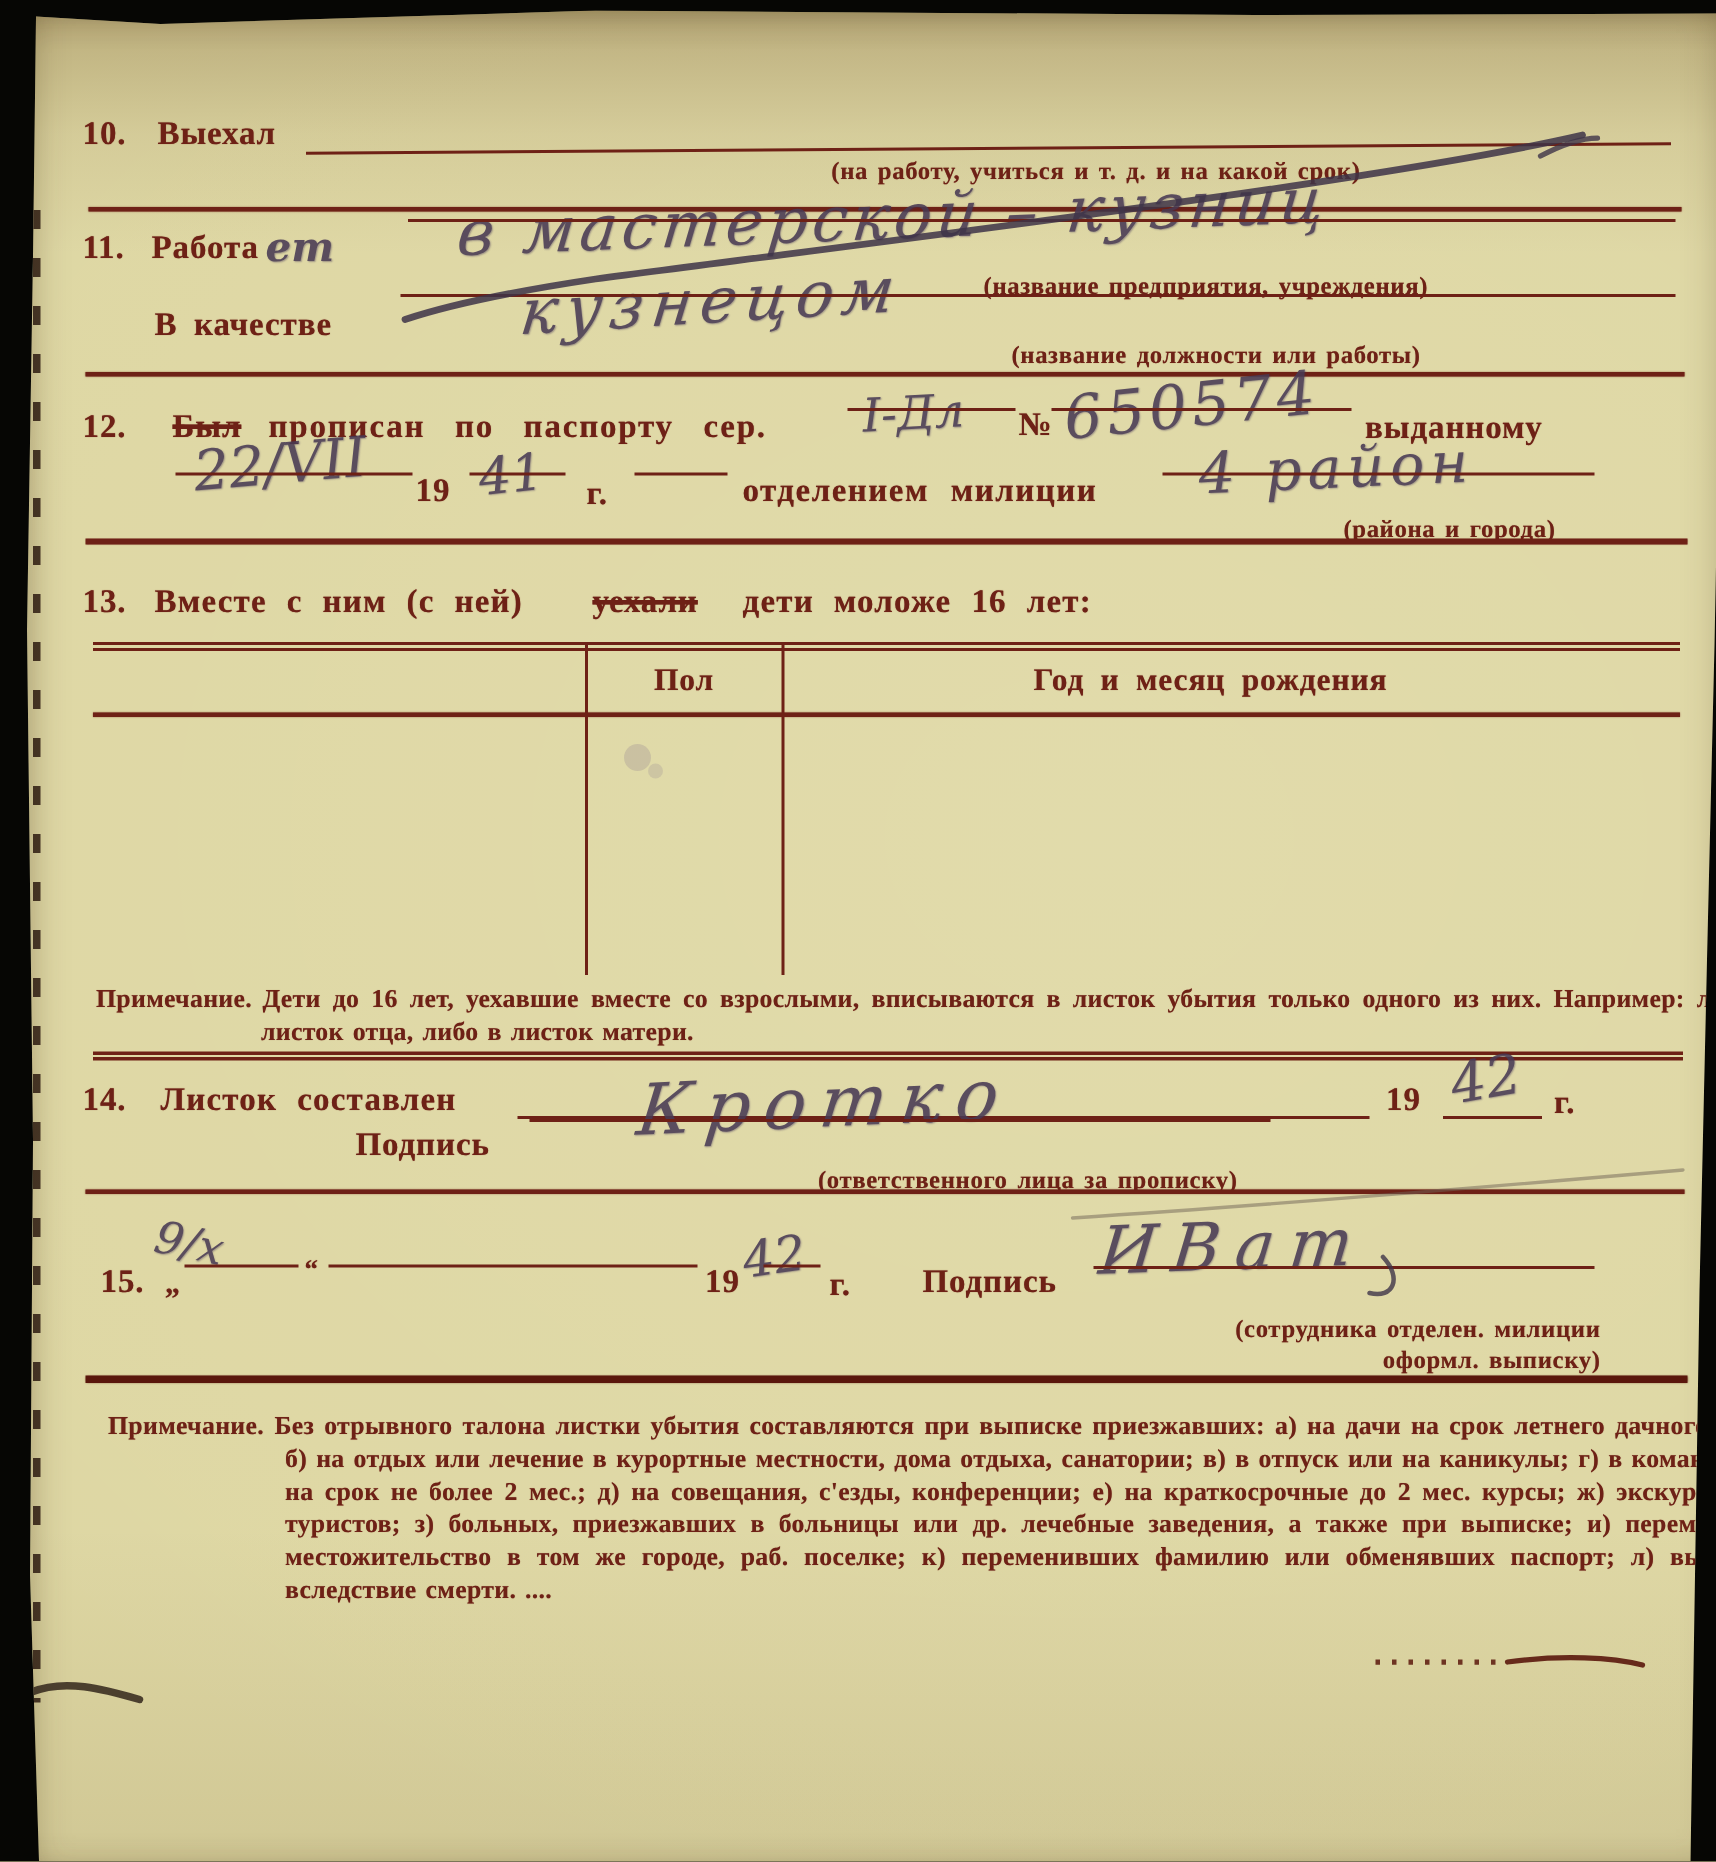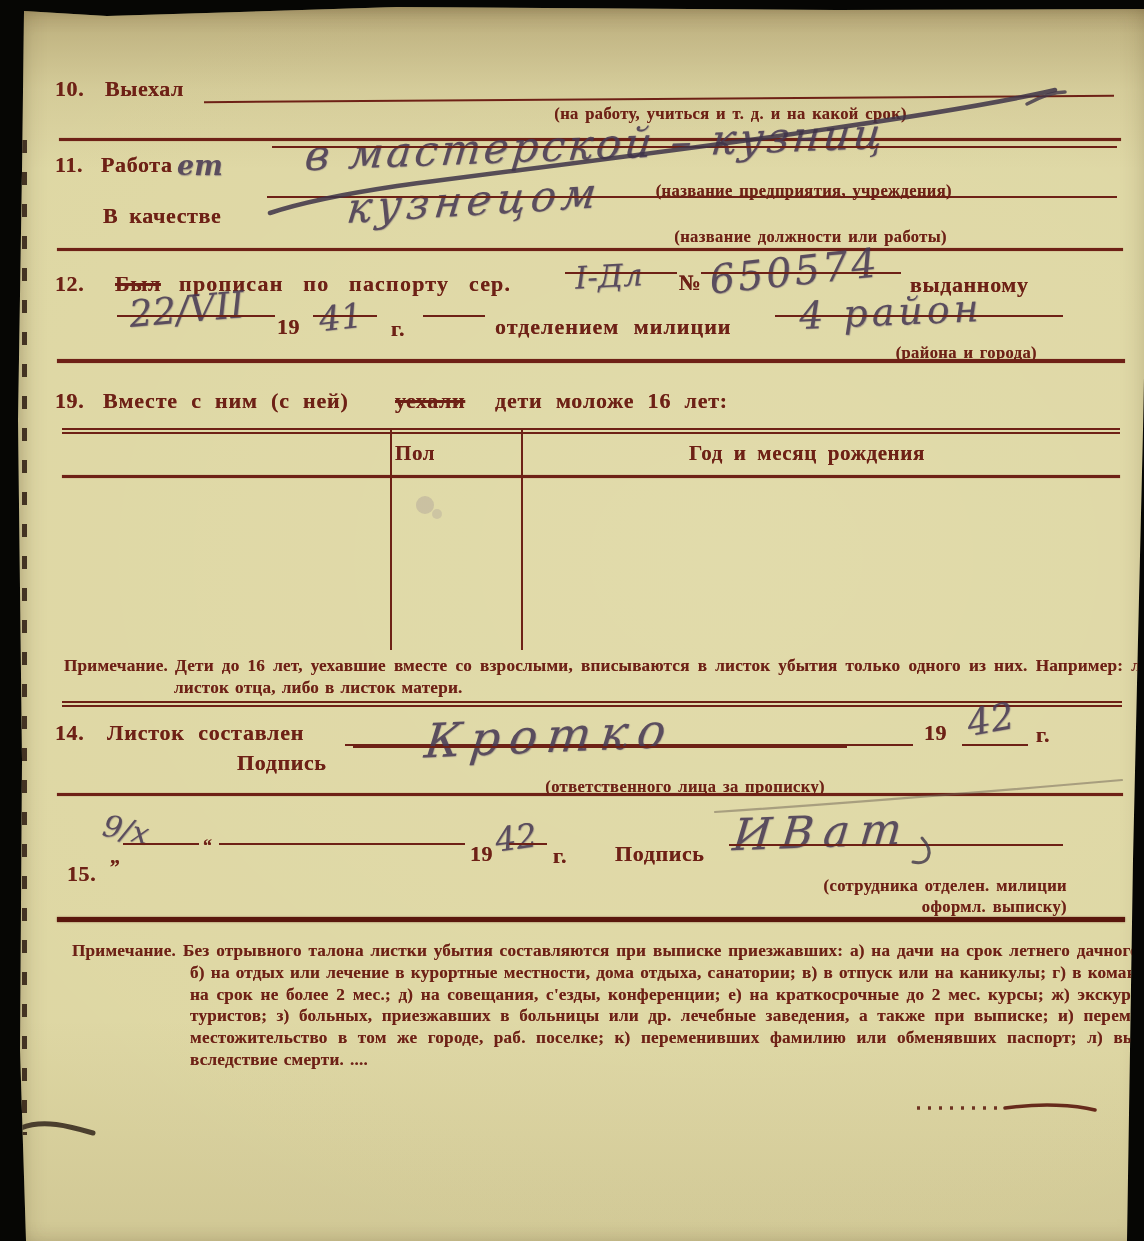--- a/index.html
+++ b/index.html
@@ -112,29 +112,29 @@
   <div class="abs ul" style="left:296px;top:315px;width:64px;"></div>
   <span class="abs ptext" style="left:374px;top:316px;">г.</span>
   <div class="abs ul" style="left:406px;top:315px;width:62px;"></div>
   <span class="abs ptext" style="left:478px;top:314px;letter-spacing:1px;word-spacing:8px;">отделением милиции</span>
   <span class="abs hw" style="left:782px;top:290px;font-size:38px;letter-spacing:4px;transform:rotate(-2.5deg);">4 район</span>
   <div class="abs ul" style="left:758px;top:315px;width:288px;"></div>
   <span class="abs hint" style="left:780px;top:343px;width:240px;">(района и города)</span>
 
   <div class="abs rule" style="left:40px;top:359px;width:1068px;height:3.5px;"></div>
 
-  <span class="abs ptext" style="left:38px;top:388px;">19.</span>
+  <span class="abs ptext" style="left:38px;top:388px;">13.</span>
   <span class="abs ptext" style="left:86px;top:388px;letter-spacing:.8px;word-spacing:7px;">Вместе с ним (с ней)</span>
   <span class="abs ptext struck" style="left:378px;top:388px;">уехали</span>
   <span class="abs ptext" style="left:478px;top:388px;letter-spacing:.8px;word-spacing:7px;">дети моложе 16 лет:</span>
 
   <div class="abs rule-double" style="left:45px;top:428px;width:1058px;"></div>
   <div class="abs vline" style="left:373px;top:430px;height:220px;"></div>
   <div class="abs vline" style="left:504px;top:430px;height:220px;"></div>
-  <span class="abs ptext" style="left:378px;top:441px;width:122px;font-size:21px;">Пол</span>
+  <span class="abs ptext" style="left:378px;top:441px;width:122px;text-align:center;font-size:21px;">Пол</span>
   <span class="abs ptext" style="left:520px;top:441px;width:540px;text-align:center;font-size:21px;">Год и месяц рождения</span>
   <div class="abs rule" style="left:45px;top:475px;width:1058px;"></div>
 
   <div class="abs note" style="left:47px;top:655px;width:1012px;padding-left:110px;text-indent:-110px;">
     <b class="note-title">Примечание.</b><span>Дети до 16 лет, уехавшие вместе со взрослыми, вписываются в листок убытия только одного из них. Например: либо в листок отца, либо в листок матери.</span>
   </div>
 
   <div class="abs rule-double" style="left:45px;top:701px;width:1060px;"></div>
 
   <span class="abs ptext" style="left:38px;top:720px;text-align:center;">14.</span>
@@ -145,21 +145,21 @@
   <div class="abs ul" style="left:945px;top:744px;width:66px;"></div>
   <span class="abs ptext" style="left:1019px;top:722px;">г.</span>
 
   <span class="abs ptext" style="left:220px;top:750px;">Подпись</span>
   <span class="abs hw" style="left:408px;top:708px;font-size:47px;letter-spacing:9px;transform:rotate(-2.5deg) skewX(-9deg);">Кротко</span>
   <div class="abs ul" style="left:336px;top:746px;width:494px;"></div>
   <span class="abs hint" style="left:378px;top:777px;width:430px;">(ответственного лица за прописку)</span>
 
   <div class="abs rule" style="left:40px;top:793px;width:1066px;"></div>
 
-  <span class="abs ptext" style="left:50px;top:841px;margin-top:20px;">15.</span>
+  <span class="abs ptext" style="left:50px;top:841px;">15.</span>
   <span class="abs hw" style="left:86px;top:812px;font-size:30px;transform:rotate(12deg);">9/х</span>
   <span class="abs ptext" style="left:93px;top:845px;font-size:20px;">„</span>
   <div class="abs ul" style="left:106px;top:843px;width:76px;"></div>
   <span class="abs ptext" style="left:186px;top:836px;font-size:18px;">“</span>
   <div class="abs ul" style="left:202px;top:843px;width:246px;"></div>
   <span class="abs ptext" style="left:453px;top:841px;">19</span>
   <span class="abs hw" style="left:478px;top:818px;font-size:33px;transform:rotate(-8deg);">42</span>
   <div class="abs ul" style="left:492px;top:843px;width:38px;"></div>
   <span class="abs ptext" style="left:536px;top:843px;">г.</span>
   <span class="abs ptext" style="left:598px;top:841px;">Подпись</span>

